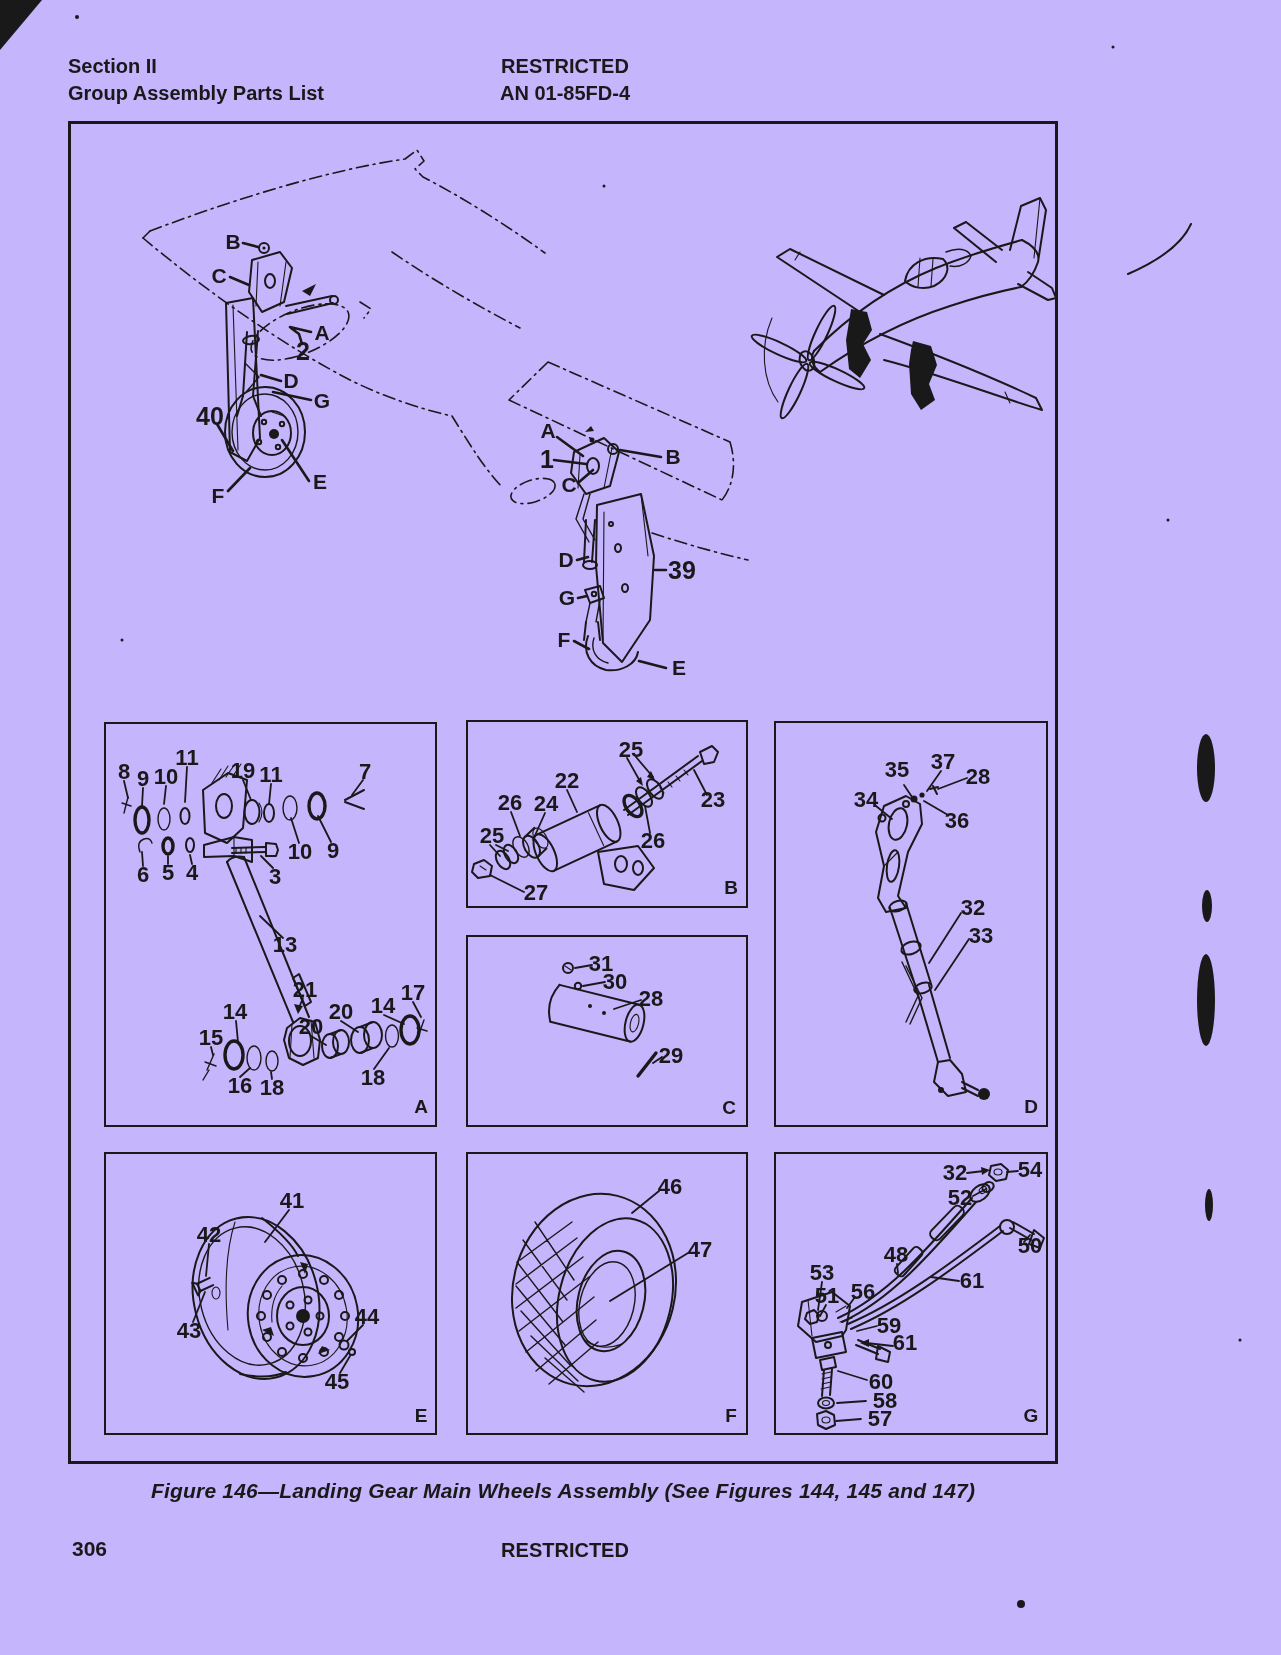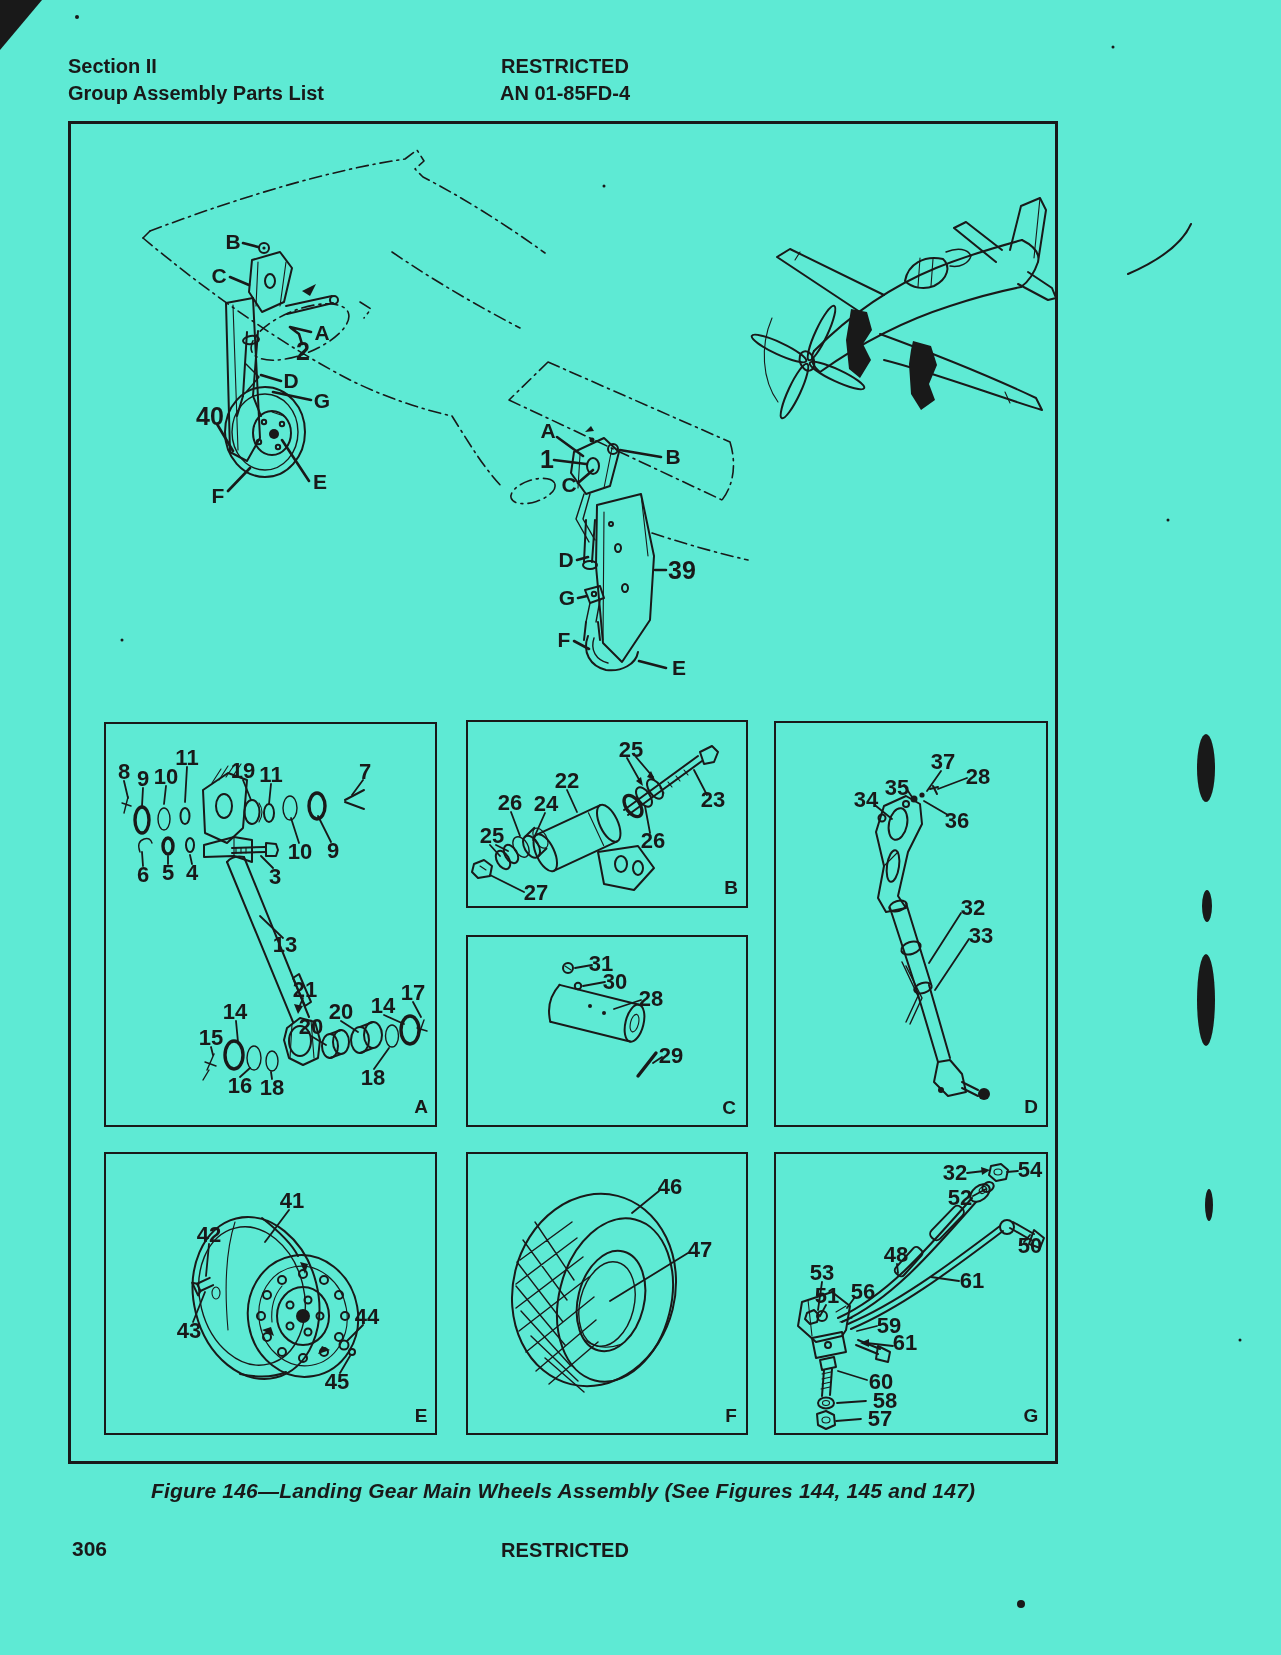--- a/index.html
+++ b/index.html
@@ -1,16 +1,16 @@
 <!DOCTYPE html>
 <html><head>
 <meta charset="utf-8">
 <style>
   html,body{margin:0;padding:0;background:#d8d5cd;}
-  .page{position:relative;width:1281px;height:1655px;background:#5eead4;overflow:hidden;
+  .page{position:relative;width:1281px;height:1655px;background:#c4b5fd;overflow:hidden;
         font-family:"Liberation Sans",sans-serif;color:#191919;}
   .art{position:absolute;left:0;top:0;width:1281px;height:1655px;pointer-events:none;}
   .art *{stroke:#191919;fill:none;stroke-width:2;stroke-linecap:round;stroke-linejoin:round;}
   .art .f{fill:#191919;stroke:none;}
   .art .thin{stroke-width:1.4;}
   .art .bold{stroke-width:3.4;}
   .art .hair{stroke-width:1.1;}
   .art .ld{stroke-width:1.8;}
   .art .ldx{stroke-width:2.6;}
   .art .ph{stroke-dasharray:12 5 2 5;stroke-width:1.6;}
@@ -433,21 +433,21 @@
   <span class="co" style="left:492px;top:836px">25</span>
   <span class="co" style="left:653px;top:841px">26</span>
   <span class="co" style="left:536px;top:893px">27</span>
 
   <span class="co" style="left:601px;top:964px">31</span>
   <span class="co" style="left:615px;top:982px">30</span>
   <span class="co" style="left:651px;top:999px">28</span>
   <span class="co" style="left:671px;top:1056px">29</span>
 
   <span class="co" style="left:943px;top:762px">37</span>
-  <span class="co" style="left:897px;top:788px">35</span>
+  <span class="co" style="left:897px;top:770px">35</span>
   <span class="co" style="left:978px;top:777px">28</span>
   <span class="co" style="left:866px;top:800px">34</span>
   <span class="co" style="left:957px;top:821px">36</span>
   <span class="co" style="left:973px;top:908px">32</span>
   <span class="co" style="left:981px;top:936px">33</span>
 
   <span class="co" style="left:292px;top:1201px">41</span>
   <span class="co" style="left:209px;top:1235px">42</span>
   <span class="co" style="left:189px;top:1331px">43</span>
   <span class="co" style="left:367px;top:1317px">44</span>

